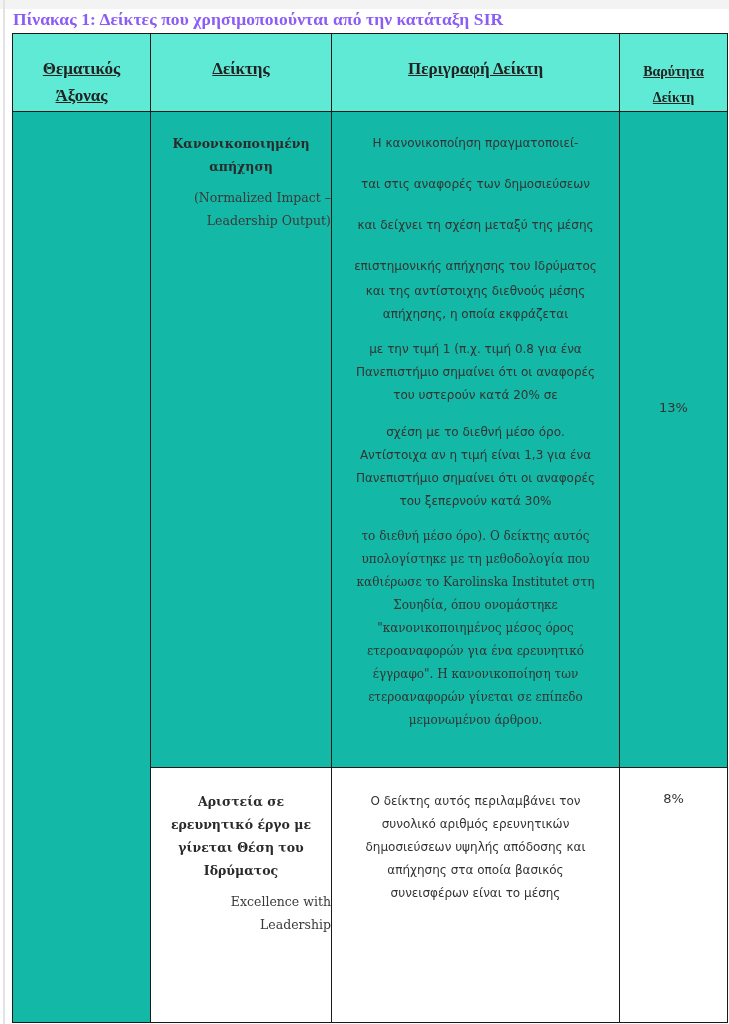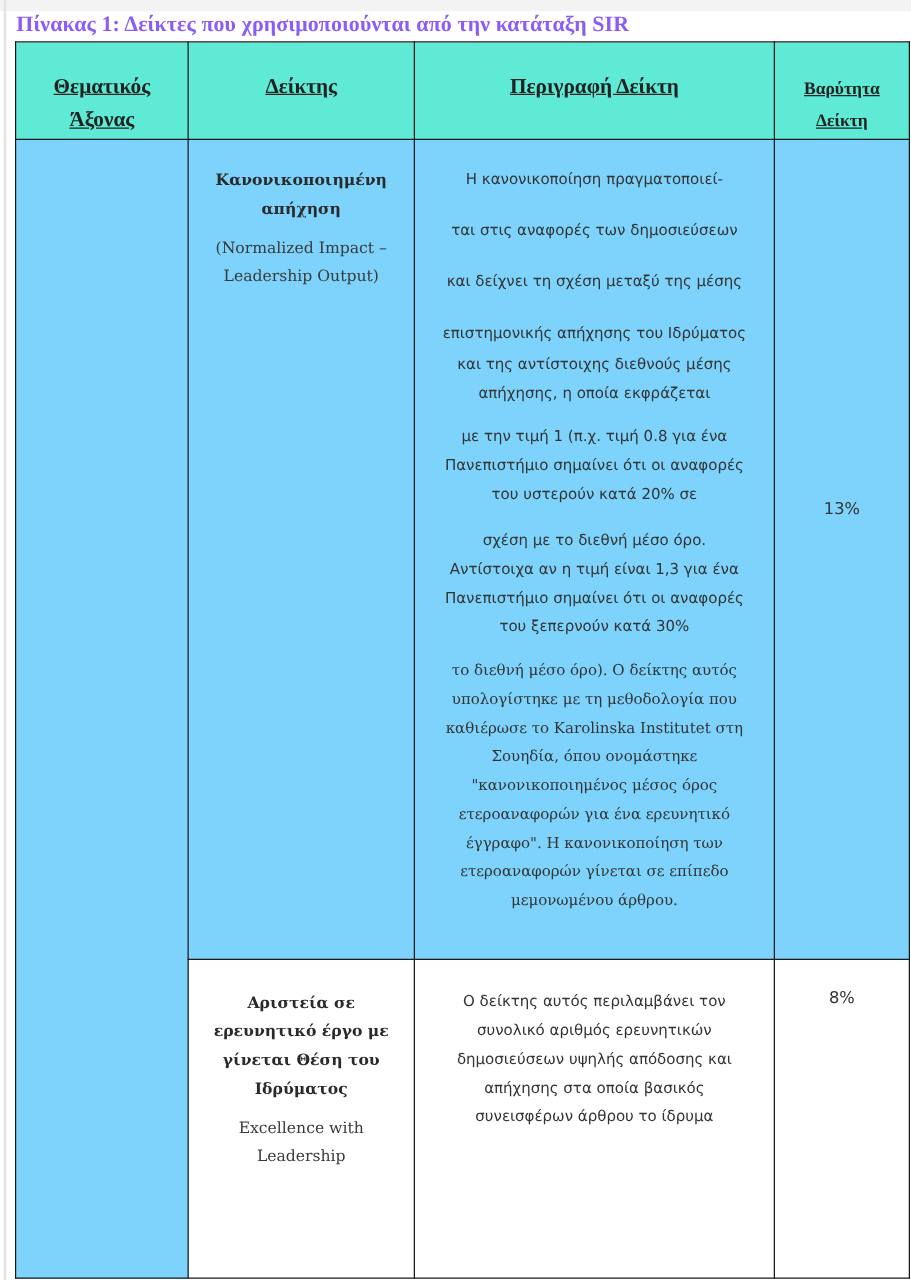--- a/index.html
+++ b/index.html
@@ -39,31 +39,31 @@
     col.c4 { width: 108px; }
     .hdr th {
       height: 73px; background: #5eead4;
       font-family: "Liberation Serif", serif;
       font-weight: bold; color: #222;
       vertical-align: top;
       text-decoration: underline;
     }
     .hdr .th-inner { padding-top: 21px; font-size: 17px; line-height: 27px; }
     .hdr .th-small { padding-top: 25px; font-size: 14px; line-height: 26px; }
-    .grey { background: #7dd3fc; }
+    .grey { background: #14b8a6; }
     .white { background: #ffffff; }
     .row1 td { height: 655px; }
     .row2 td { height: 254px; }
     .ind-name {
       font-family: "DejaVu Serif", serif; font-weight: bold;
       font-size: 12.5px; line-height: 23px; color: #2a2a2a;
     }
     .ind-en {
       font-family: "DejaVu Serif", serif;
-      font-size: 12.5px; line-height: 23px; color: #3a3a3a;
+      font-size: 12.5px; line-height: 23px; color: #3a3a3a; text-align: right;
     }
     .desc p {
       margin: 0; font-family: "DejaVu Sans", sans-serif;
       font-size: 12px; line-height: 23px; color: #333;
     }
     .desc .serifp {
       font-family: "DejaVu Serif", serif; font-size: 12px;
     }
     .weight {
       font-family: "DejaVu Sans", sans-serif; font-size: 13px; color: #333;
@@ -162,21 +162,21 @@
           <div>Leadership</div>
         </div>
       </div>
     </td>
     <td class="white desc">
       <div style="padding-top:22px;">
         <p>Ο δείκτης αυτός περιλαμβάνει τον</p>
         <p>συνολικό αριθμός ερευνητικών</p>
         <p>δημοσιεύσεων υψηλής απόδοσης και</p>
         <p>απήχησης στα οποία βασικός</p>
-        <p>συνεισφέρων άρθρου το ίδρυμα</p>
+        <p>συνεισφέρων είναι το μέσης</p>
       </div>
     </td>
     <td class="white">
       <div class="weight" style="padding-top:23px;">8%</div>
     </td>
   </tr>
 </tbody>
   </table>
 
 </body></html>

